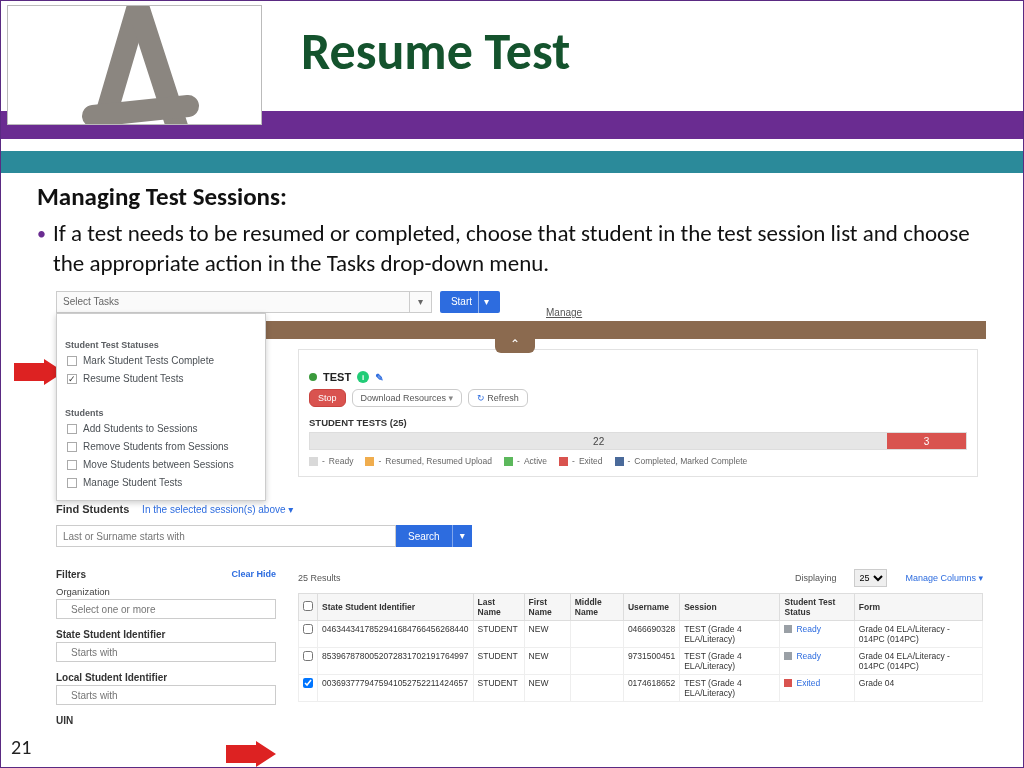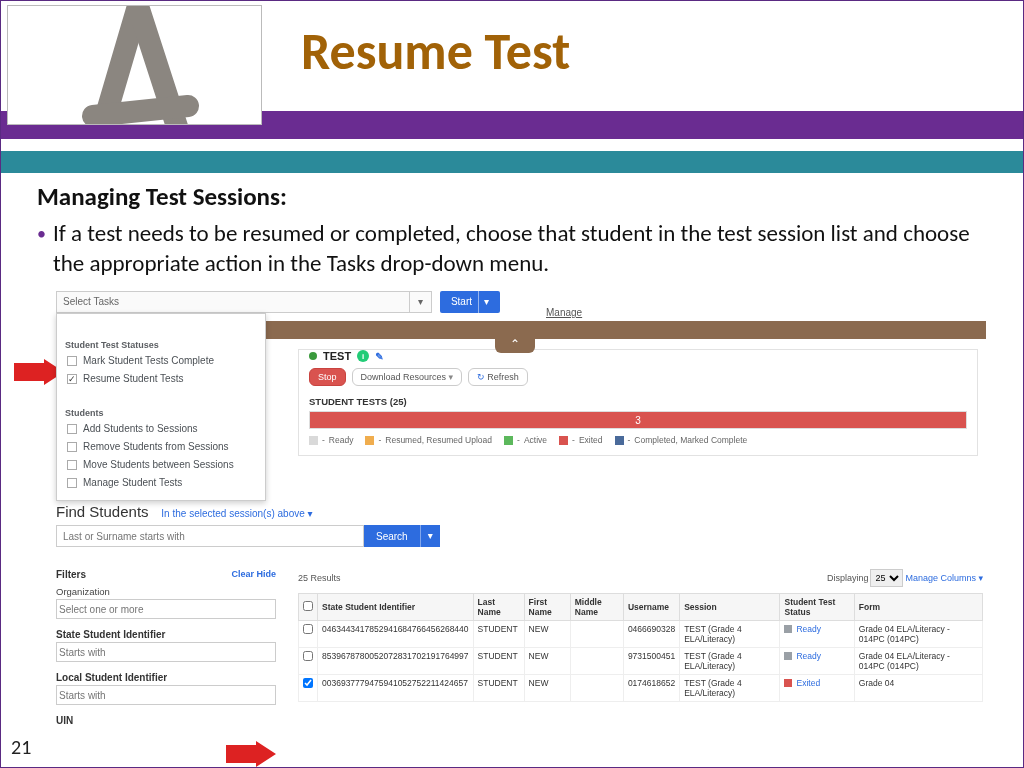--- a/index.html
+++ b/index.html
@@ -1,19 +1,19 @@
 <!DOCTYPE html>
 <html><head>
 <meta charset="utf-8">
 <style>
   * { box-sizing: border-box; margin: 0; padding: 0; }
   body { font-family: "Segoe UI", Calibri, Arial, sans-serif; width: 1024px; height: 768px; position: relative; background: #fff; overflow: hidden; border: 1px solid #5a2a82; }
   .logo-box { position: absolute; left: 6px; top: 4px; width: 255px; height: 120px; background: #fff; border: 1px solid #bbb; overflow: hidden; }
   .logo-a { position: absolute; left: 20px; top: -20px; width: 200px; height: 200px; }
-  .slide-title { position: absolute; left: 300px; top: 18px; font-size: 52px; font-weight: 700; color: #a16207; }
+  .slide-title { position: absolute; left: 300px; top: 18px; font-size: 52px; font-weight: 700; color: #14532d; }
   .purple-bar { position: absolute; left: 0; top: 110px; width: 1024px; height: 28px; background: #6a2c91; z-index: -1;}
   .teal-bar { position: absolute; left: 0; top: 150px; width: 1024px; height: 22px; background: #2b8a9a; }
   .subtitle { position: absolute; left: 36px; top: 180px; font-size: 25px; font-weight: 700; color: #111; }
   .bullet-row { position: absolute; left: 52px; top: 218px; right: 30px; font-size: 23px; color: #111; line-height: 1.3; }
   .bullet-dot { color: #6a2c91; font-size: 18px; position: absolute; left: -16px; top: 4px;}
   .page-num { position: absolute; left: 10px; bottom: 8px; font-size: 20px; color: #222; }
   
   .app { position: absolute; left: 55px; top: 290px; width: 930px; height: 465px; background: #fff; font-size: 10px; font-family: Arial, sans-serif; color: #333; }
   .app input[type=text]{ font-size:10px; }
   .task-dd { position: absolute; left: 0; top: 0; width: 376px; height: 22px; border: 1px solid #ccc; background: #fafafa; }
@@ -24,54 +24,54 @@
   .manage-txt { position:absolute; left:490px; top:16px; color:#555;text-decoration:underline;}
   .task-menu { position:absolute; left:0; top:22px; width:210px; background:#fff; border:1px solid #ccc; box-shadow:0 2px 6px rgba(0,0,0,.2); padding:6px 6px 8px; z-index:5;}
   .task-menu .hdr{ color:#5b5e62; font-weight:600; font-size:9px; margin:20px 2px 2px;}
   .task-menu .itm{ padding:2px 2px 2px 4px; display:flex; align-items:center; gap:6px; color:#4b5055; line-height:14px; }
   .task-menu .cb{ width:10px; height:10px; border:1px solid #aaa; background:#fff; flex:0 0 10px;}
   .task-menu .cb.chk::after{content:"✓"; color:#333; font-size:9px; position:relative; top:-3px; left:0;}
   .red-arrow { position:absolute; width:50px; height:26px; }
   .red-arrow svg{ width:100%; height:100%; }
   .brown-bar{ position:absolute; left:0; top:30px; width:930px; height:18px; background:#8b6a4f; z-index:1;}
   .brown-tab{ position:absolute; left:439px; top:46px; width:40px; height:16px; background:#8b6a4f; border-radius:0 0 6px 6px; z-index:1; text-align:center; color:#fff; line-height:14px; font-size:12px;}
-  .panel{ position:absolute; left:242px; top:58px; width:680px; border:1px solid #e2e2e2; padding:0 10px 10px; background:#fff;}
+  .panel{ position:absolute; left:242px; top:58px; width:680px; border:1px solid #e2e2e2; padding:21px 10px 10px; background:#fff;}
   .test-name{ font-weight:700; font-size:11px; color:#222; display:flex; align-items:center; gap:6px;}
   .dot{ width:8px; height:8px; border-radius:50%; background:#3a9a3c; display:inline-block;}
   .info-i{ width:12px; height:12px; border-radius:50%; background:#2c7; color:#fff; font-size:8px; display:inline-flex; align-items:center; justify-content:center;}
   .pencil{ color:#2d6cdf; font-size:10px;}
   .btnrow{ margin-top:6px; display:flex; gap:6px; align-items:center;}
   .btn{ border:1px solid #ccc; border-radius:6px; padding:3px 8px; font-size:9px; background:#fff; color:#555;}
   .btn.stop{ background:#d9534f; border-color:#c9433f; color:#fff;}
   .btn.dl::after{content:" ▾"; color:#888;}
   .btn.refresh::before{content:"↻ "; color:#2d6cdf;}
   .sectlbl{ font-weight:700; font-size:9.5px; margin-top:10px; color:#333;}
   .bar{ margin-top:4px; height:18px; width:100%; display:flex; border:1px solid #ddd;}
   .bar .seg1{ flex:22; background:#e6e6e6; text-align:center; line-height:18px; color:#444;}
   .bar .seg2{ flex:3; background:#d9534f; text-align:center; line-height:18px; color:#fff;}
   .legend{ margin-top:6px; font-size:8.5px; color:#666; display:flex; gap:12px; flex-wrap:wrap;}
   .lg{ display:flex; align-items:center; gap:4px;}
   .sw{ width:9px; height:9px; display:inline-block;}
   .find-row{ position:absolute; left:0; top:212px; width:930px;}
-  .find-label{ font-weight:400; font-size:15px; color:#333;}
+  .find-label{ font-weight:700; font-size:11px; color:#333;}
   .find-sub{ color:#2d6cdf; font-size:10px; margin-left:10px;}
   .find-sub::after{content:" ▾";}
   .search-row{ position:absolute; left:0; top:234px; width:930px; display:flex; gap:0;}
-  .search-row input{ width:308px; height:22px; border:1px solid #ccc; padding:0 6px; color:#888;}
+  .search-row input{ width:340px; height:22px; border:1px solid #ccc; padding:0 6px; color:#888;}
   .search-btn{ height:22px; background:#2d6cdf; color:#fff; padding:0 12px; border:none; font-size:10px;}
   .search-caret{ height:22px; width:20px; background:#2d6cdf; color:#fff; border-left:1px solid rgba(255,255,255,.4); text-align:center; line-height:22px;}
   .filters{ position:absolute; left:0; top:278px; width:220px;}
   .filters .hdr{ font-weight:700; font-size:10px; display:flex; justify-content:space-between;gap:46px;}
   .filters .lnk{ color:#2d6cdf; font-weight:700; font-size:9px;}
   .filters .lbl{ font-size:9.5px; color:#444; margin-top:6px;}
-  .filters input{ width:100%; height:20px; border:1px solid #ccc; margin-top:2px; padding:0 2px; color:#999;}
+  .filters input{ width:100%; height:20px; border:1px solid #ccc; margin-top:2px; padding:0 14px; color:#999;}
   .ssi-hdr{ font-weight:700; font-size:10px; margin-top:10px;}
   .results{ position:absolute; left:242px; top:278px; width:685px;}
   .res-top{ display:flex; justify-content:space-between; align-items:center; color:#555; font-size:9px;}
-  .disp{ display:flex; gap:2px; align-items:center;}
+  .disp{ display:flex; gap:18px; align-items:center;}
   .disp select{ height:18px; font-size:9px; border:1px solid #ccc;}
   .mc{ color:#2d6cdf;}
   .mc::after{content:" ▾";}
   .tbl{ margin-top:6px; width:100%; border-collapse:collapse; font-size:8.5px; color:#333;}
   .tbl th{ border:1px solid #ddd; background:#f6f6f6; padding:3px 4px; text-align:left; font-weight:700;}
   .tbl td{ border:1px solid #eee; padding:3px 4px; vertical-align:top;}
   .tbl .cbcell{ width:14px; text-align:center;}
   .tbl input[type=checkbox]{ width:10px; height:10px;}
   .status-pill{ display:inline-flex; align-items:center; gap:4px;}
   .status-pill .sw{ width:8px; height:8px;}
@@ -155,20 +155,21 @@
       <span class="info-i">i</span>
       <span class="pencil">✎</span>
     </div>
     <div class="btnrow">
       <span class="btn stop">Stop</span>
       <span class="btn dl">Download Resources</span>
       <span class="btn refresh">Refresh</span>
     </div>
     <div class="sectlbl">STUDENT TESTS (25)</div>
     <div class="bar">
+      <div class="seg1">22</div>
       <div class="seg2">3</div>
     </div>
     <div class="legend">
       <span class="lg"><span class="sw" style="background:#d9d9d9"></span> - <span>Ready</span></span>
       <span class="lg"><span class="sw" style="background:#f0ad4e"></span> - <span>Resumed, Resumed Upload</span></span>
       <span class="lg"><span class="sw" style="background:#5cb85c"></span> - <span>Active</span></span>
       <span class="lg"><span class="sw" style="background:#d9534f"></span> - <span>Exited</span></span>
       <span class="lg"><span class="sw" style="background:#4a6a9a"></span> - <span>Completed, Marked Complete</span></span>
     </div>
   </div>

